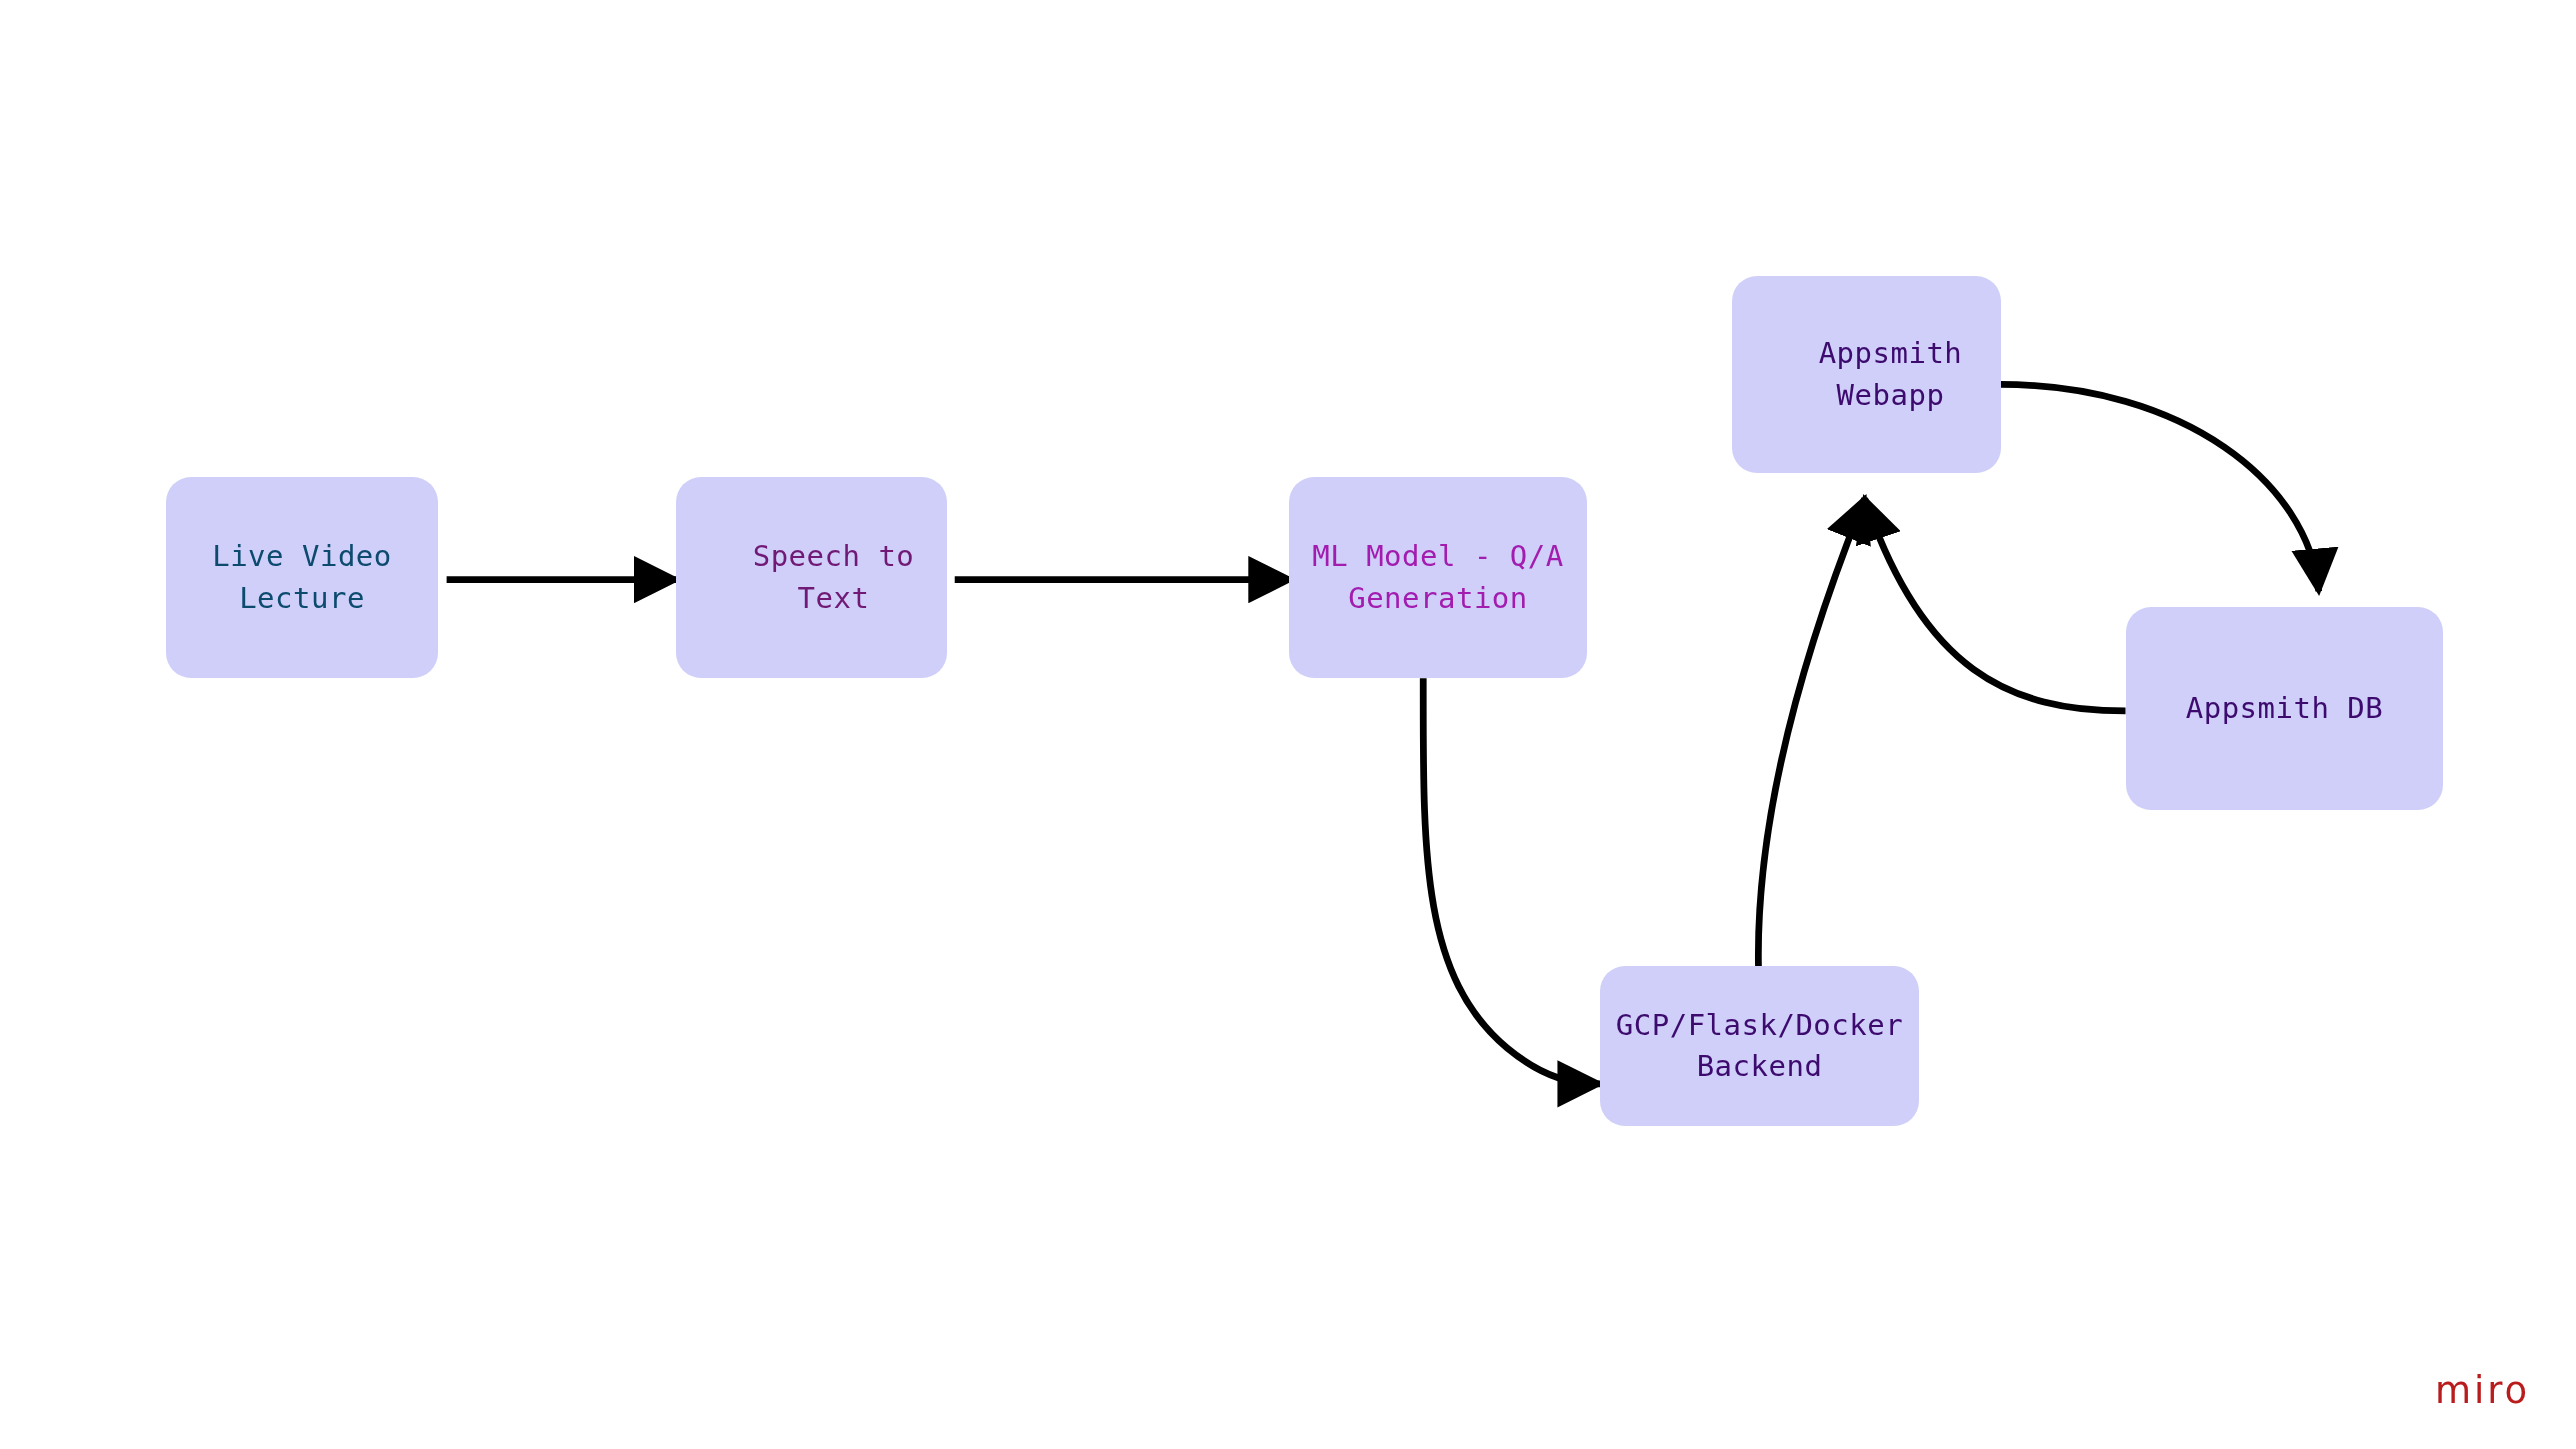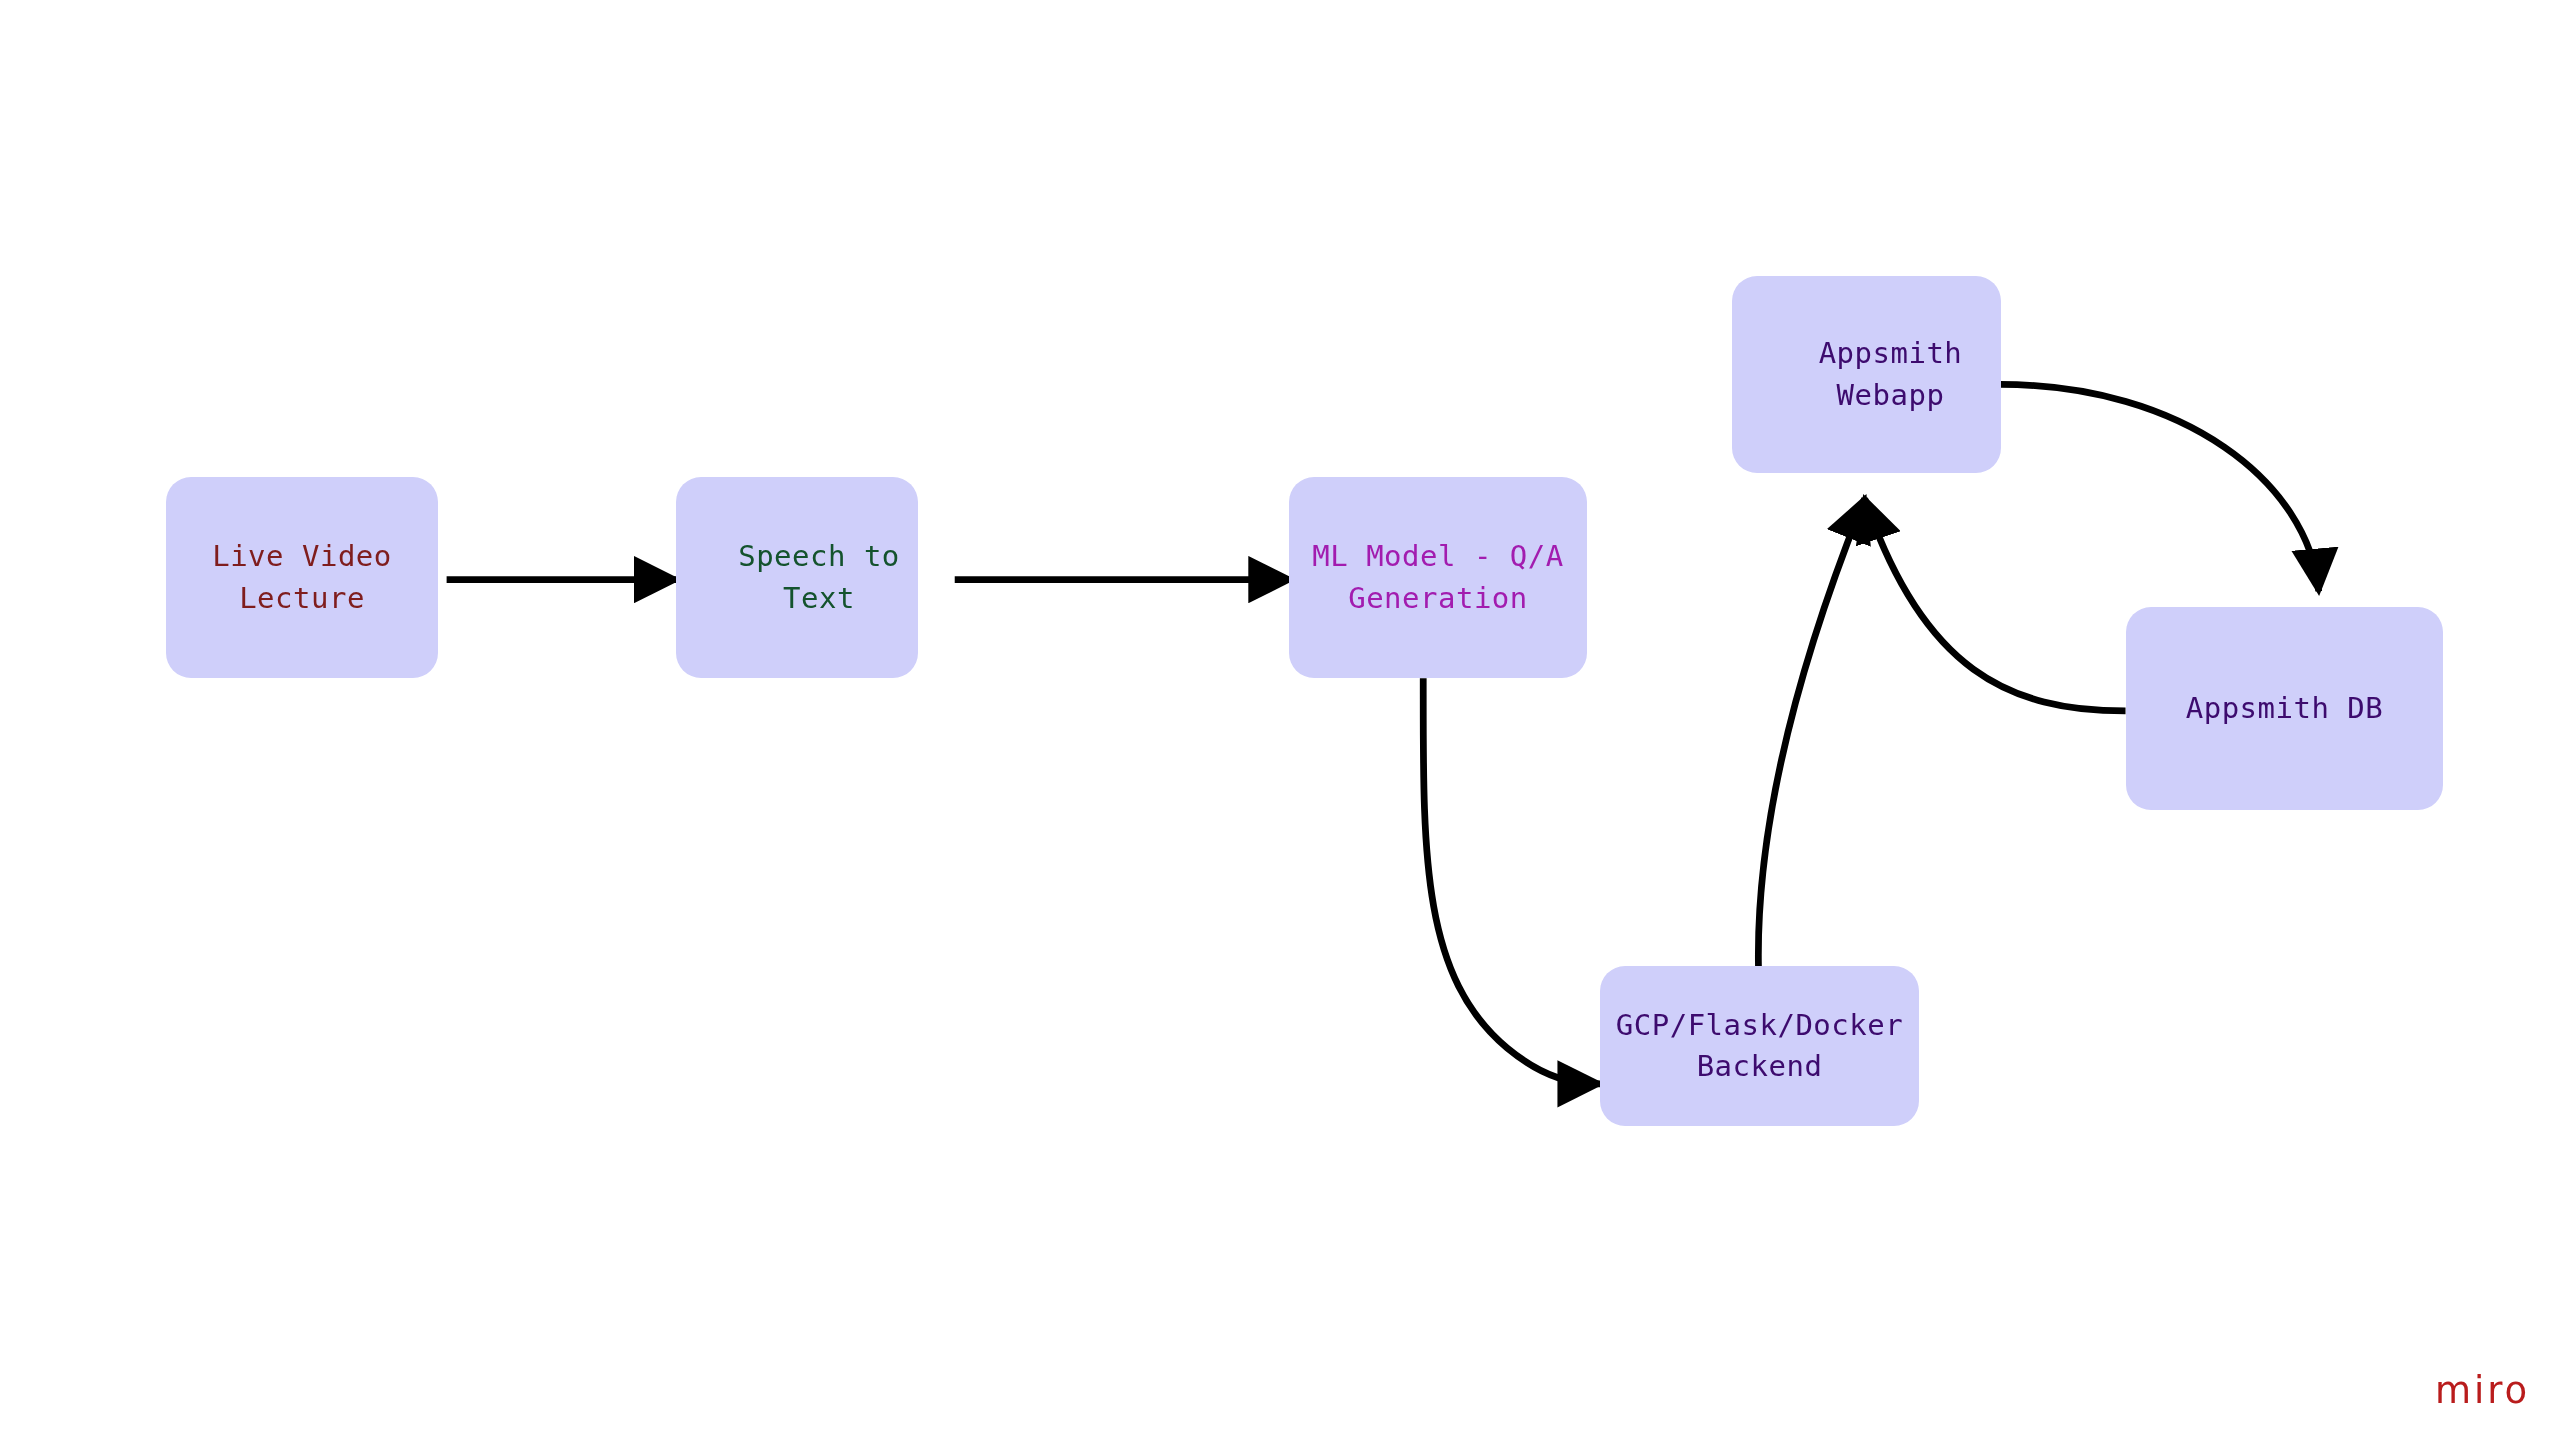--- a/index.html
+++ b/index.html
@@ -70,23 +70,23 @@
     <g id="edge-group">
         <path d="M 462 600 L 700 600" fill="none" stroke="#000000" stroke-width="7" stroke-linecap="butt" marker-end="url(#arrow)"></path>
         <path d="M 988 600 L 1336 600" fill="none" stroke="#000000" stroke-width="7" stroke-linecap="butt" marker-end="url(#arrow)"></path>
         <path d="M 1473 702 C 1473 880 1470 1010 1560 1085 C 1600 1118 1630 1122 1656 1122" fill="none" stroke="#000000" stroke-width="7" stroke-linecap="butt" marker-end="url(#arrow)"></path>
         <path d="M 1820 1000 C 1818 880 1848 720 1930 516" fill="none" stroke="#000000" stroke-width="7" stroke-linecap="butt" marker-end="url(#arrow)"></path>
         <path d="M 2200 736 C 2080 736 1990 694 1930 516" fill="none" stroke="#000000" stroke-width="7" stroke-linecap="butt" marker-end="url(#arrow)"></path>
         <path d="M 2070 398 C 2260 398 2390 500 2400 612" fill="none" stroke="#000000" stroke-width="7" stroke-linecap="butt" marker-end="url(#arrow)"></path>
       </g>
   </svg>
 
-  <div class="node" style="left: 166px; top: 477px; width: 272px; height: 201px; background: rgb(207, 207, 250); color: #7f1d1d; text-align: center;">Live Video
+  <div class="node" style="left: 166px; top: 477px; width: 272px; height: 201px; background: rgb(207, 207, 250); color: #0c4a6e; text-align: center;">Live Video
 Lecture</div>
-  <div class="node" style="left: 676px; top: 477px; width: 242px; height: 201px; background: rgb(207, 207, 250); color: #14532d; padding-left: 44px;">Speech to Text</div>
+  <div class="node" style="left: 676px; top: 477px; width: 271px; height: 201px; background: rgb(207, 207, 250); color: #701a75; padding-left: 44px;">Speech to Text</div>
   <div class="node" style="left: 1289px; top: 477px; width: 298px; height: 201px; background: rgb(207, 207, 250); color: #a21caf;">ML Model - Q/A
 Generation</div>
   <div class="node" style="left: 1732px; top: 276px; width: 269px; height: 197px; background: rgb(207, 207, 250); color: rgb(61, 11, 110); padding-left: 48px;">Appsmith
 Webapp</div>
   <div class="node" style="left: 2126px; top: 607px; width: 317px; height: 203px; background: rgb(207, 207, 250); color: rgb(61, 11, 110);">Appsmith DB</div>
   <div class="node" style="left: 1600px; top: 966px; width: 319px; height: 160px; background: rgb(207, 207, 250); color: rgb(61, 11, 110);">GCP/Flask/Docker
 Backend</div>
 
   <div class="watermark">miro</div>
 </div>

